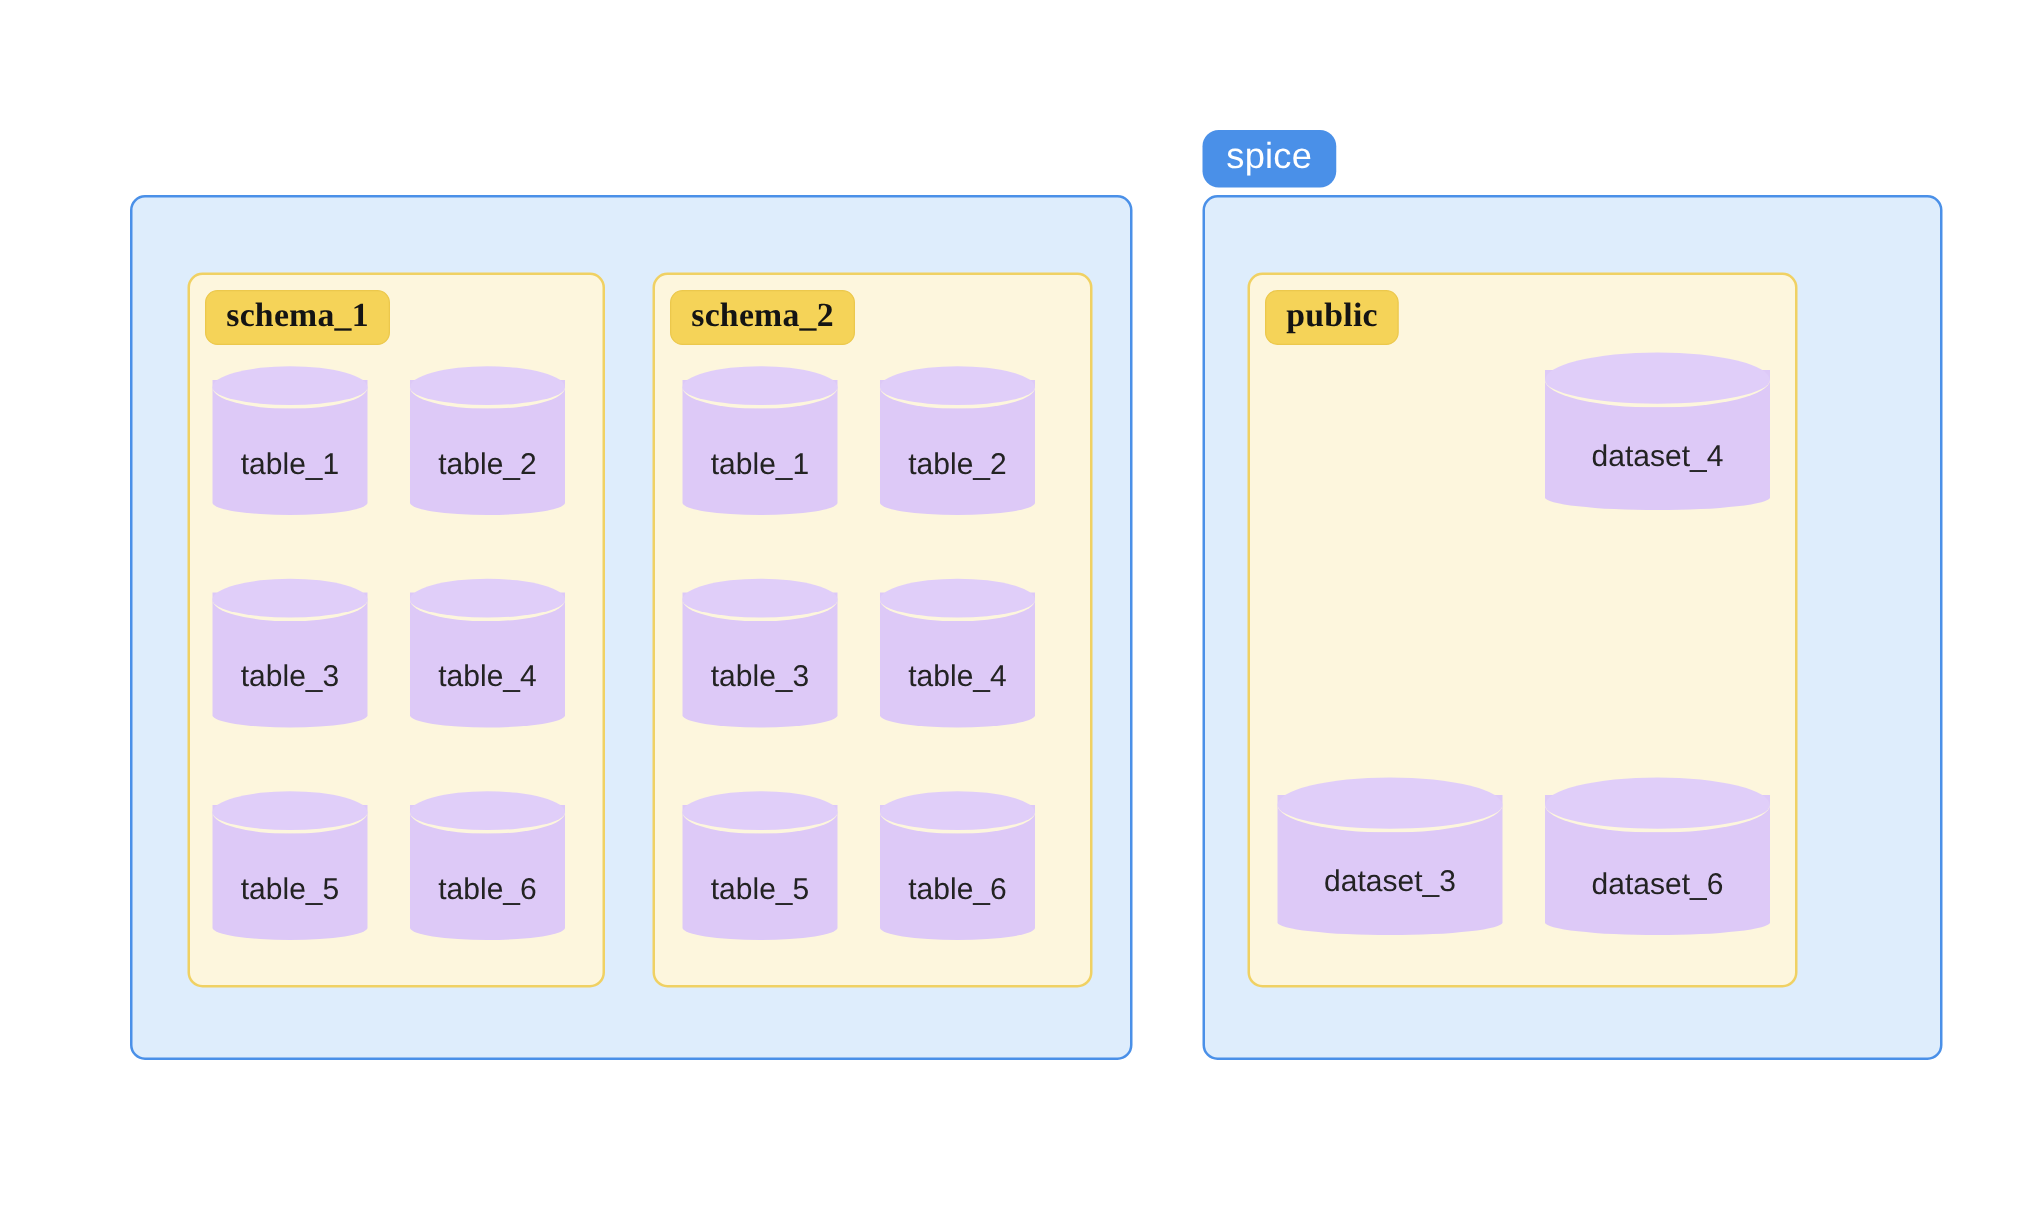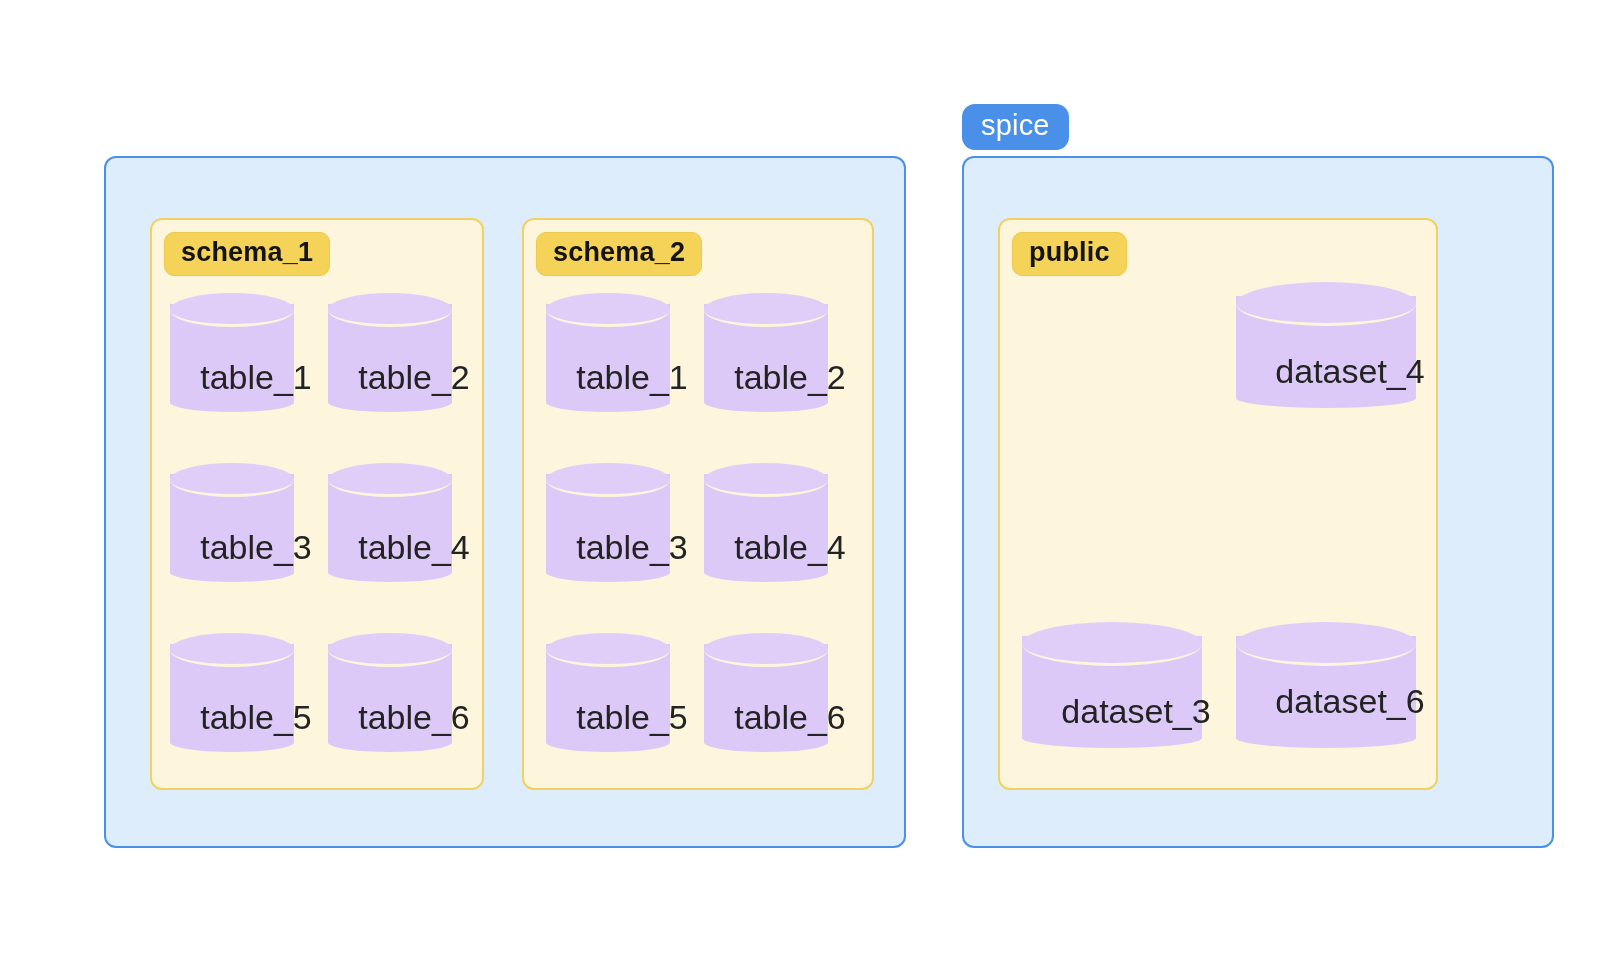--- a/index.html
+++ b/index.html
@@ -61,20 +61,21 @@
     background: #f5d358;
     color: #141414;
     font-size: 27px;
     font-weight: bold;
     letter-spacing: 0.2px;
     padding: 6px 16px 9px 16px;
     border-radius: 10px;
     line-height: 1.0;
     white-space: nowrap;
     border: 1px solid #ecc84c;
+    font-family: Liberation Serif, serif;
   }
 
   
   .cyl {
     position: absolute;
   }
 
   .cyl-body {
     position: absolute;
     left: 0;
@@ -94,26 +95,25 @@
     border-radius: 50%;
     border-bottom: 3px solid #fdf6dd;
   }
 
   .cyl-label {
     position: absolute;
     left: 0;
     width: 100%;
     text-align: center;
     color: #232323;
-    font-size: 34px;
+    font-size: 24px;
     font-weight: 400;
     line-height: 1.0;
     white-space: nowrap;
     z-index: 2;
-    margin-left: 24px;
   }
 </style>
 </head>
 <body>
 
 <div id="canvas">
 
   <div class="catalog-group" style="left:104px; top:104px; width:802px; height:744px;">
 
 
@@ -225,20 +225,20 @@
 
         <div class="cyl" style="left:22px; top:416px; width:180px; height:112px;">
           <div class="cyl-body"></div>
           <div class="cyl-top" style="top:-14px; height:44px;"></div>
           <div class="cyl-label" style="top:58px;">dataset_3</div>
         </div>
 
         <div class="cyl" style="left:236px; top:416px; width:180px; height:112px;">
           <div class="cyl-body"></div>
           <div class="cyl-top" style="top:-14px; height:44px;"></div>
-          <div class="cyl-label" style="top:48px;">dataset_6</div>
+          <div class="cyl-label" style="top:60px;">dataset_6</div>
         </div>
 
       </div>
     </div>
   </div>
 
 </div>
 
 </body></html>

